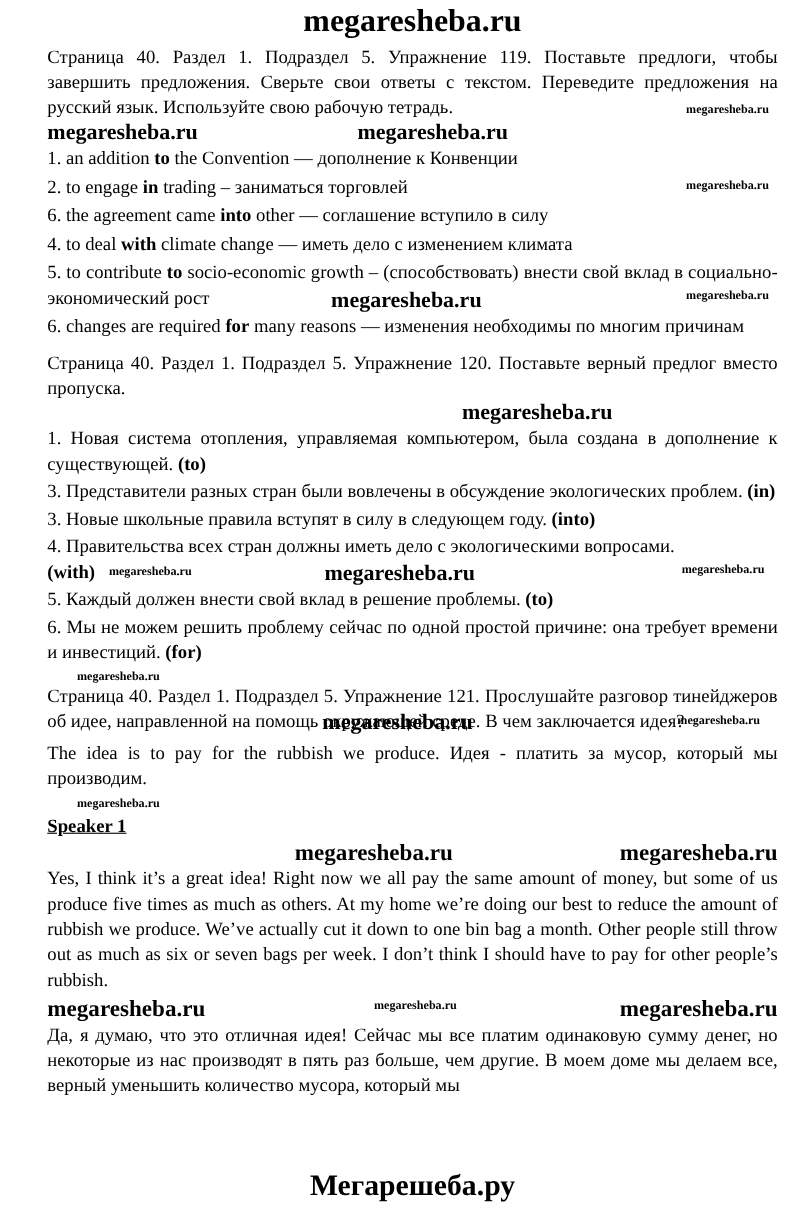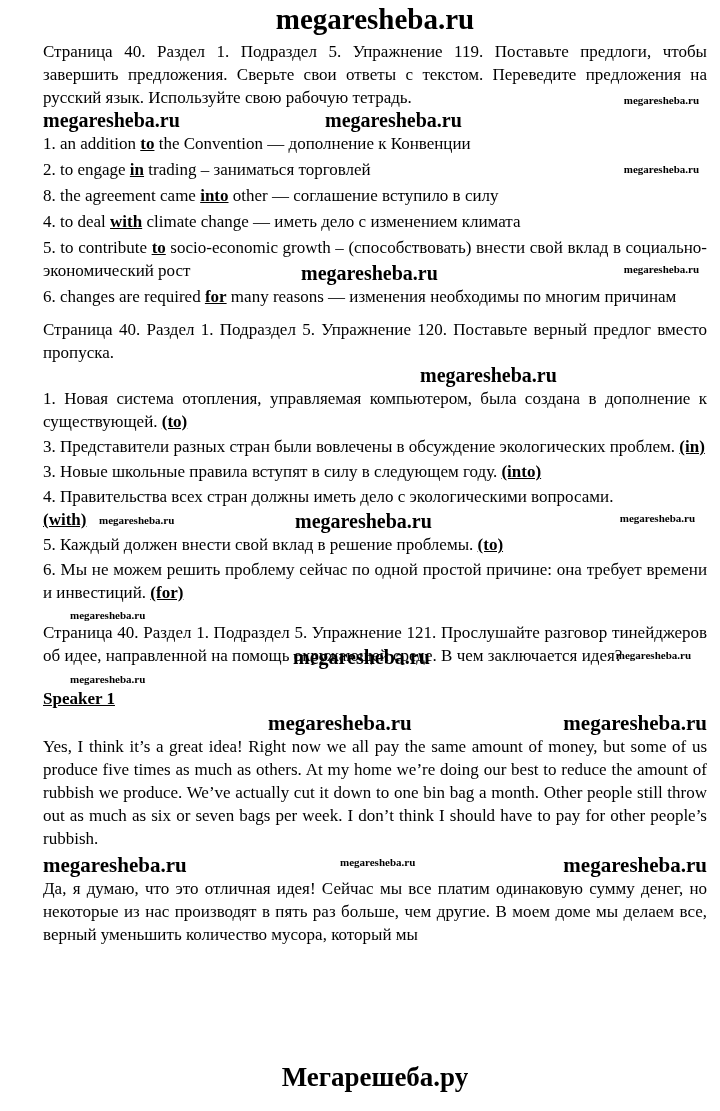--- a/index.html
+++ b/index.html
@@ -20,21 +20,21 @@
   .wm-top {
     font-weight: 700; font-size: 29px; line-height: 34px;
     text-align: center; margin: 2px 0 4px 0;
   }
   .para {
     font-size: 17px; line-height: 23px;
     text-align: justify; margin: 0;
     position: relative;
   }
   .bold { font-weight: 700; }
-  b { font-weight: 700; text-decoration: underline; }
+  b { font-weight: 700; }
   .item { position: relative; margin-bottom: 3px; }
   .list120 .item { margin-bottom: 2px; }
   .wm-sm { font-weight: 700; font-size: 11px; line-height: 15px; white-space: nowrap; }
   .wm-md { font-weight: 700; font-size: 20px; line-height: 22px; white-space: nowrap; }
   .wm-lg { font-weight: 700; font-size: 21px; line-height: 24px; white-space: nowrap; }
   .abs { position: absolute; }
   .wm-row { position: relative; }
   .wm-line { height: 15px; line-height: 15px; }
   .gap-top { margin-top: 10px; }
   .footer {
@@ -61,21 +61,21 @@
 
   <div>
     <div class="para item">
       <span>1. an addition </span><b>to</b><span> the Convention — дополнение к Конвенции</span>
     </div>
     <div class="para item">
       <span>2. to engage </span><b>in</b><span> trading – заниматься торговлей</span>
       <span class="wm-sm abs" style="right:8px; top:4px;">megaresheba.ru</span>
     </div>
     <div class="para item">
-      <span>8. the agreement came </span><b>into</b><span> other — соглашение вступило в силу</span>
+      <span>6. the agreement came </span><b>into</b><span> other — соглашение вступило в силу</span>
     </div>
     <div class="para item">
       <span>4. to deal </span><b>with</b><span> climate change — иметь дело с изменением климата</span>
     </div>
     <div class="para item">
       <span>5. to contribute </span><b>to</b><span> socio-economic growth – (способствовать) внести свой вклад в социально-экономический рост</span>
       <span class="wm-md abs" style="left:258px; bottom:-2px;">megaresheba.ru</span>
       <span class="wm-sm abs" style="right:8px; bottom:5px;">megaresheba.ru</span>
     </div>
     <div class="para item">
@@ -119,20 +119,21 @@
   <div class="wm-line">
     <span class="wm-sm" style="margin-left:27px;">megaresheba.ru</span>
   </div>
 
   <p class="para">
     <span>Страница 40. Раздел 1. Подраздел 5. Упражнение 121. Прослушайте разговор тинейджеров об идее, направленной на помощь окружающей среде. В чем заключается идея?</span>
     <span class="wm-md abs" style="left:250px; bottom:-1px;">megaresheba.ru</span>
     <span class="wm-sm abs" style="right:16px; bottom:4px;">megaresheba.ru</span>
   </p>
 
+  <p class="para" style="margin-top:6px;">The idea is to pay for the rubbish we produce. Идея - платить за мусор, который мы производим.</p>
 
   <div class="wm-line" style="margin-top:3px;">
     <span class="wm-sm" style="margin-left:27px;">megaresheba.ru</span>
   </div>
 
   <p class="para bold" style="margin-top:2px;text-decoration:underline;">Speaker 1</p>
 
   <div class="wm-row" style="height:25px;">
     <span class="wm-lg abs" style="left:225px; top:1px;">megaresheba.ru</span>
     <span class="wm-lg abs" style="right:0; top:1px;">megaresheba.ru</span>

